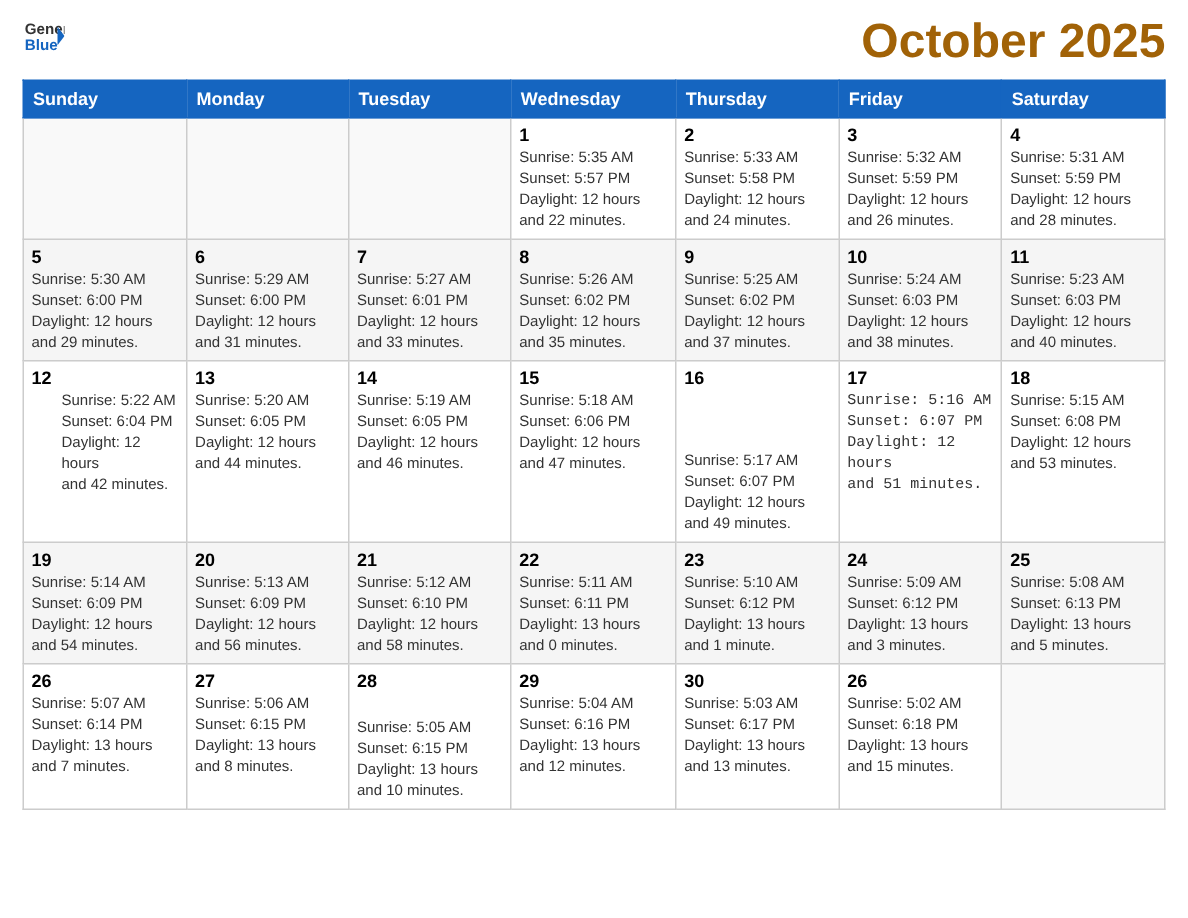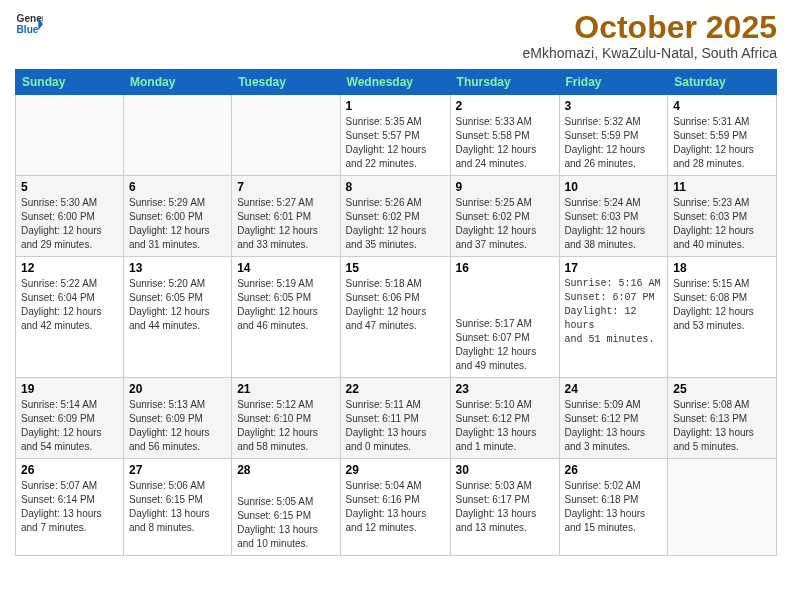--- a/index.html
+++ b/index.html
@@ -38,21 +38,21 @@
       font-size: 14px;
       color: #444;
     }
     .calendar {
       width: 100%;
       border-collapse: collapse;
       font-size: 10.5px;
     }
     .calendar th {
       background: #1565c0;
-      color: #86efac;
+      color: #ffffff;
       text-align: left;
       padding: 5px 6px;
       font-size: 12px;
       font-weight: bold;
       border: 1px solid #1565c0;
     }
     .calendar td {
       vertical-align: top;
       border: 1px solid #ccc;
       padding: 4px 5px;
@@ -84,21 +84,20 @@
 <div class="header">
   <div class="logo">
     <svg class="logo-icon" viewBox="0 0 36 36">
       <text x="2" y="16" font-size="13" font-weight="bold" fill="#333" font-family="Arial">General</text>
       <text x="2" y="30" font-size="13" font-weight="bold" fill="#1565c0" font-family="Arial">Blue</text>
       <polygon points="30,10 36,18 30,26" fill="#1565c0"></polygon>
     </svg>
   </div>
   <div class="title-block">
     <div class="month-title">October 2025</div>
-    <div class="subtitle">eMkhomazi, KwaZulu-Natal, South Africa</div>
   </div>
 </div>
 
 <table class="calendar">
   <thead>
     <tr>
     <th>Sunday</th>
         <th>Monday</th>
         <th>Tuesday</th>
         <th>Wednesday</th>
@@ -188,21 +187,21 @@
           <span class="day-num">11</span>
           <div class="day-info" style="white-space: pre-line;">Sunrise: 5:23 AM
 Sunset: 6:03 PM
 Daylight: 12 hours
 and 40 minutes.</div>
         </td>
       </tr>
       <tr>
         <td>
           <span class="day-num">12</span>
-          <div class="day-info" style="white-space: pre-line;">Sunrise: 5:22 AM
+          <div class="day-info" style="white-space: pre-line; margin-left: 20px;">Sunrise: 5:22 AM
 Sunset: 6:04 PM
 Daylight: 12 hours
 and 42 minutes.</div>
         </td>
         <td>
           <span class="day-num">13</span>
           <div class="day-info" style="white-space: pre-line;">Sunrise: 5:20 AM
 Sunset: 6:05 PM
 Daylight: 12 hours
 and 44 minutes.</div>

